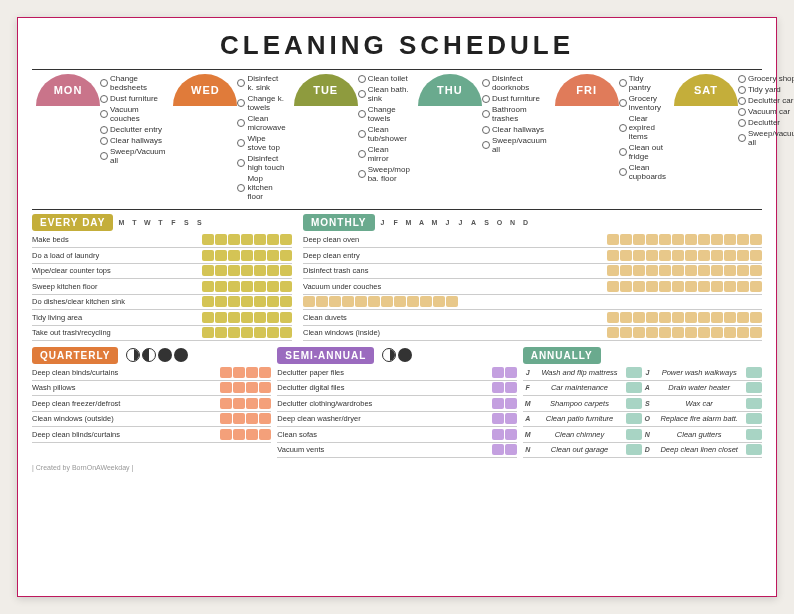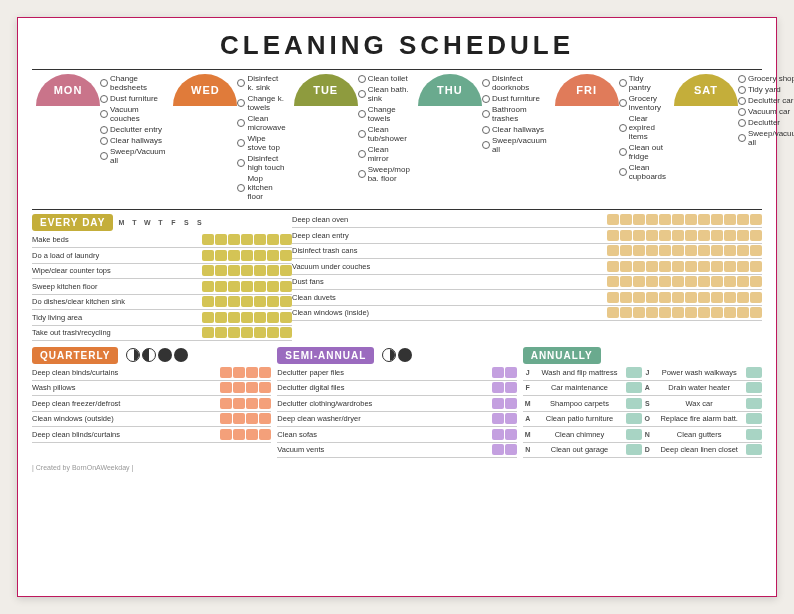--- a/index.html
+++ b/index.html
@@ -82,21 +82,21 @@
     }
     .divider-line {
       border: none;
       border-top: 1.5px solid #333;
       margin: 4px 0;
       width: 100%;
     }
     
     .lower-section {
       display: flex;
-      gap: 0;
+      gap: 11px;
       margin-bottom: 4px;
     }
     .section-block {
       flex: 1;
       display: flex;
       flex-direction: column;
     }
     .section-header {
       display: flex;
       align-items: center;
@@ -203,20 +203,21 @@
       background: #333;
     }
     .footer-text {
       font-size: 7px;
       color: #999;
       margin-top: 4px;
       text-align: left;
     }
     .annually-grid {
       display: flex;
+      font-style: italic;
     }
     .annually-col {
       flex: 1;
     }
     .annually-month-box {
       display: flex;
       align-items: center;
       margin-bottom: 2px;
     }
     .annually-month-label {
@@ -543,20 +544,37 @@
             <div class="task-box" style="background: rgb(212, 196, 85);"></div>
             <div class="task-box" style="background: rgb(212, 196, 85);"></div>
             <div class="task-box" style="background: rgb(212, 196, 85);"></div>
             <div class="task-box" style="background: rgb(212, 196, 85);"></div>
             <div class="task-box" style="background: rgb(212, 196, 85);"></div>
           </div>
         </div>
         <div class="task-line"></div>
       </div>
       <div class="section-block">
+        <div class="section-header">
+          <span class="section-label" style="background: rgb(106, 170, 142);">MONTHLY</span>
+          <div class="day-letters">
+            <span class="day-letter">J</span>
+            <span class="day-letter">F</span>
+            <span class="day-letter">M</span>
+            <span class="day-letter">A</span>
+            <span class="day-letter">M</span>
+            <span class="day-letter">J</span>
+            <span class="day-letter">J</span>
+            <span class="day-letter">A</span>
+            <span class="day-letter">S</span>
+            <span class="day-letter">O</span>
+            <span class="day-letter">N</span>
+            <span class="day-letter">D</span>
+          </div>
+        </div>
         <div class="task-row">
           <span class="task-name">Deep clean oven</span>
           <div class="task-boxes">
             <div class="task-box" style="background: rgb(232, 200, 138);"></div>
             <div class="task-box" style="background: rgb(232, 200, 138);"></div>
             <div class="task-box" style="background: rgb(232, 200, 138);"></div>
             <div class="task-box" style="background: rgb(232, 200, 138);"></div>
             <div class="task-box" style="background: rgb(232, 200, 138);"></div>
             <div class="task-box" style="background: rgb(232, 200, 138);"></div>
             <div class="task-box" style="background: rgb(232, 200, 138);"></div>
@@ -616,21 +634,20 @@
             <div class="task-box" style="background: rgb(232, 200, 138);"></div>
             <div class="task-box" style="background: rgb(232, 200, 138);"></div>
             <div class="task-box" style="background: rgb(232, 200, 138);"></div>
             <div class="task-box" style="background: rgb(232, 200, 138);"></div>
             <div class="task-box" style="background: rgb(232, 200, 138);"></div>
             <div class="task-box" style="background: rgb(232, 200, 138);"></div>
           </div>
         </div>
         <div class="task-line"></div>
         <div class="task-row">
-          <span class="task-name">Dust fans</span>
           <div class="task-boxes">
             <div class="task-box" style="background: rgb(232, 200, 138);"></div>
             <div class="task-box" style="background: rgb(232, 200, 138);"></div>
             <div class="task-box" style="background: rgb(232, 200, 138);"></div>
             <div class="task-box" style="background: rgb(232, 200, 138);"></div>
             <div class="task-box" style="background: rgb(232, 200, 138);"></div>
             <div class="task-box" style="background: rgb(232, 200, 138);"></div>
             <div class="task-box" style="background: rgb(232, 200, 138);"></div>
             <div class="task-box" style="background: rgb(232, 200, 138);"></div>
             <div class="task-box" style="background: rgb(232, 200, 138);"></div>

